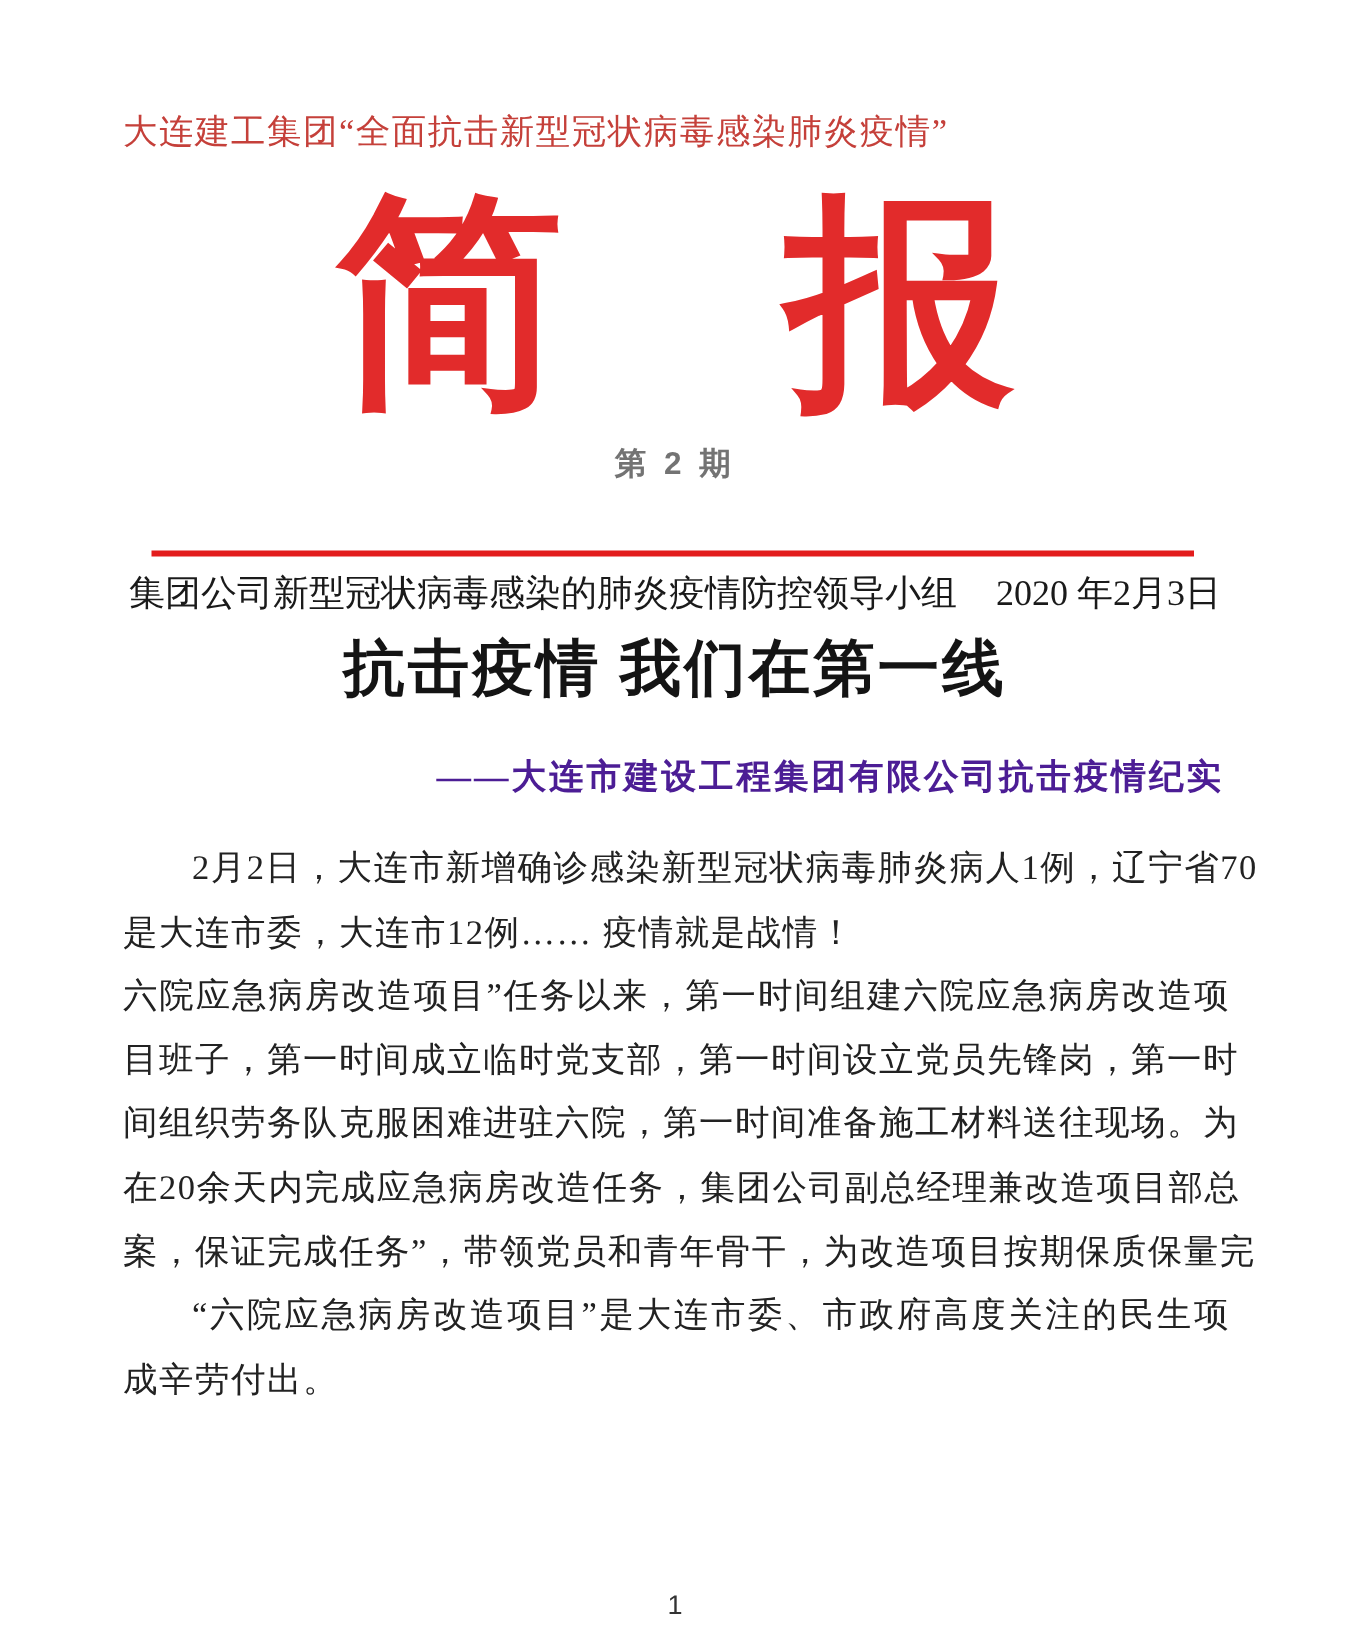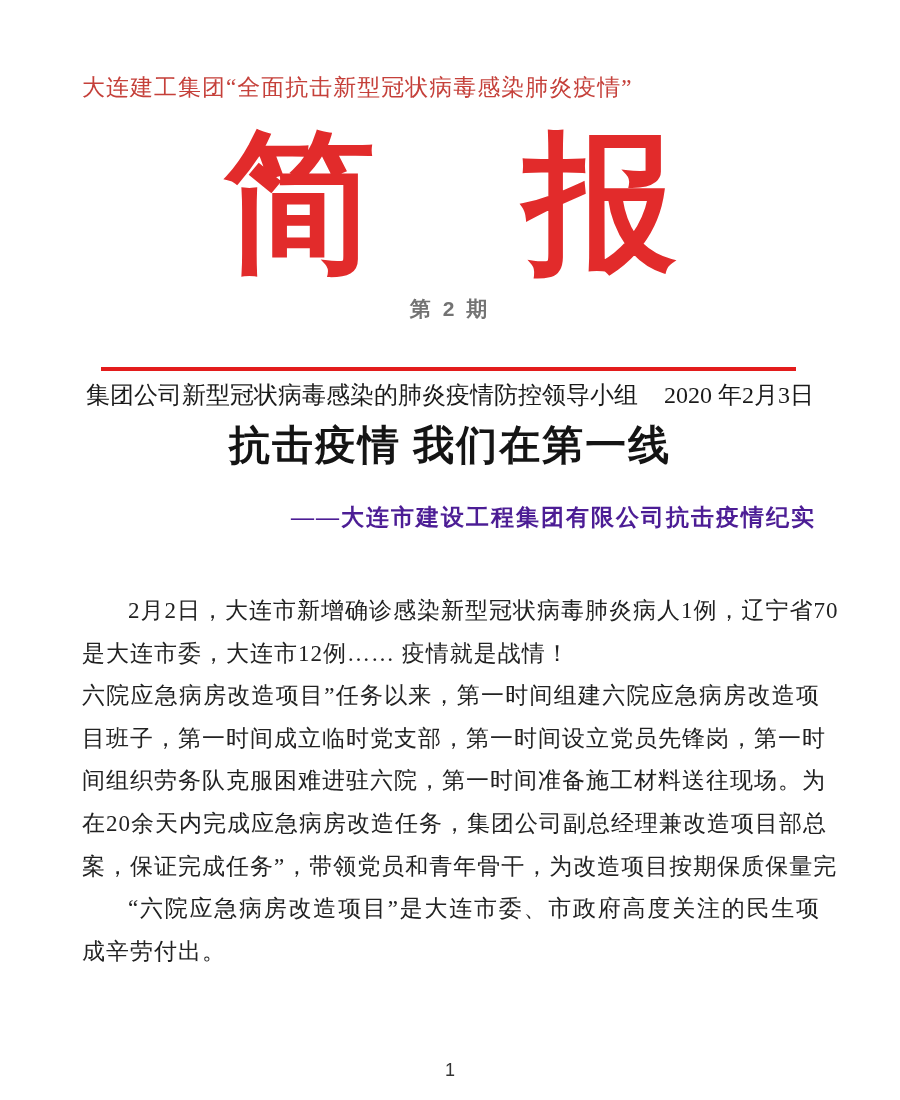--- a/index.html
+++ b/index.html
@@ -95,21 +95,20 @@
     color: #4c1d95;
   }
   .body-text {
     position: absolute;
     top: 558px;
     left: 82px;
     width: 738px;
     font-size: 23px;
     color: #222222;
     letter-spacing: 1px;
-    margin-top: 32px;
   }
   .bline {
     height: 42.6px;
     line-height: 42.6px;
     white-space: nowrap;
     overflow: visible;
     text-align: justify;
   }
   .bline.jfull {
     text-align-last: justify;

